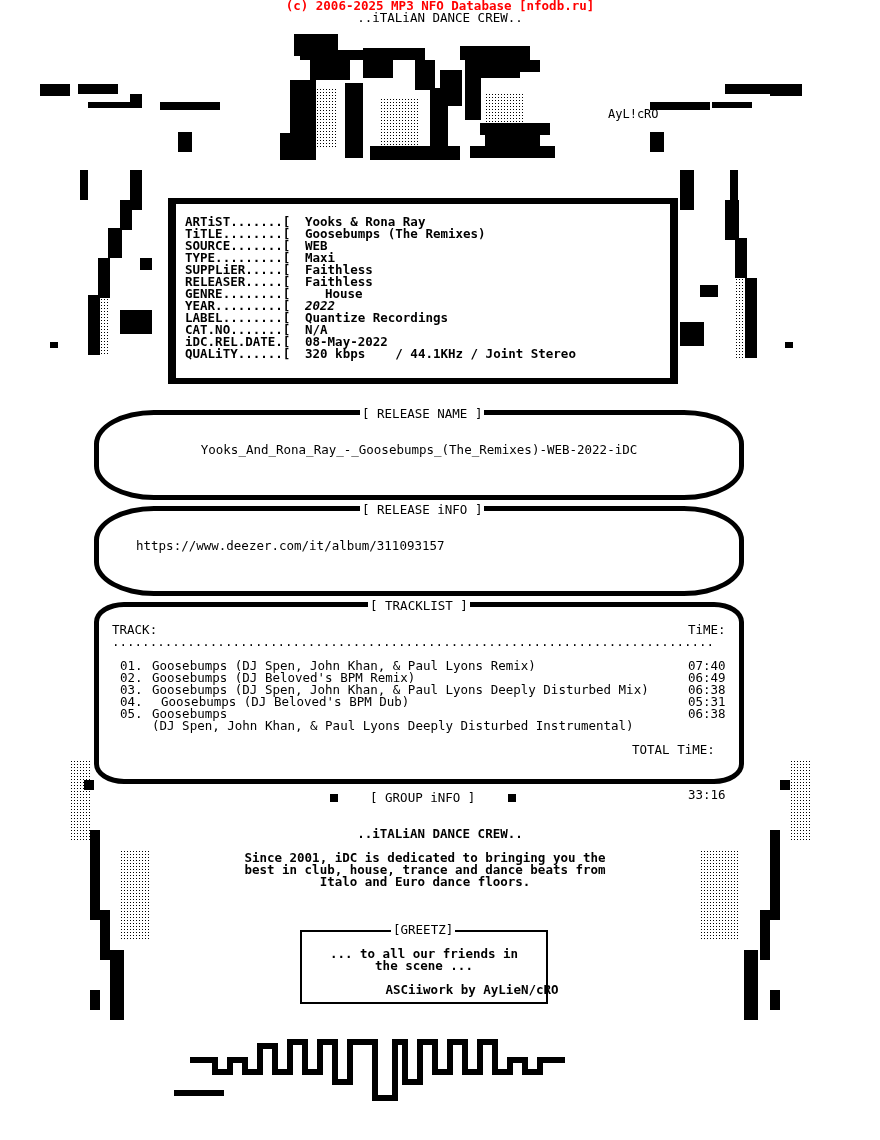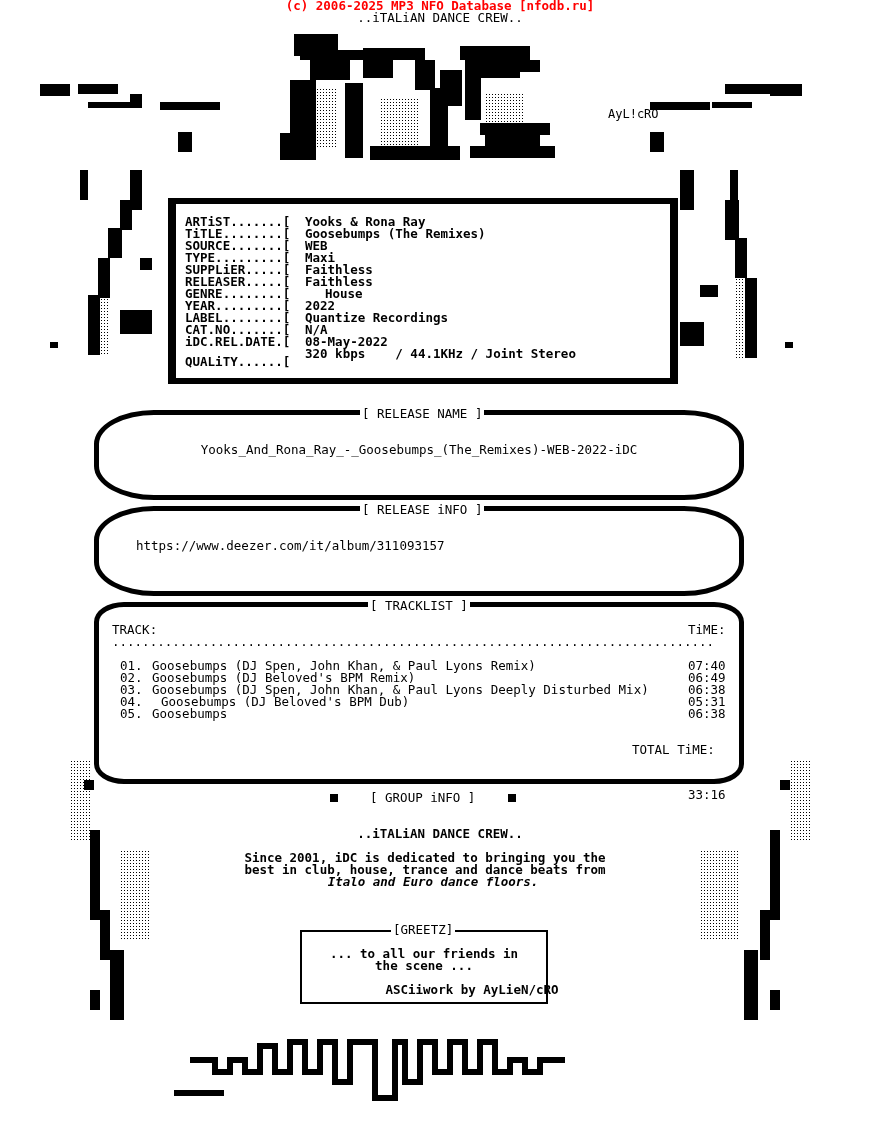--- a/index.html
+++ b/index.html
@@ -99,28 +99,28 @@
   <div class="txt bold" style="left:120px;top:24px;">WEB</div>
   <div class="txt bold" style="left:0;top:36px;">TYPE.........[</div>
   <div class="txt bold" style="left:120px;top:36px;">Maxi</div>
   <div class="txt bold" style="left:0;top:48px;">SUPPLiER.....[</div>
   <div class="txt bold" style="left:120px;top:48px;">Faithless</div>
   <div class="txt bold" style="left:0;top:60px;">RELEASER.....[</div>
   <div class="txt bold" style="left:120px;top:60px;">Faithless</div>
   <div class="txt bold" style="left:0;top:72px;">GENRE........[</div>
   <div class="txt bold" style="left:120px;top:72px;margin-left:20px;">House</div>
   <div class="txt bold" style="left:0;top:84px;">YEAR.........[</div>
-  <div class="txt bold" style="left:120px;top:84px;">2022</div>
+  <div class="txt bold" style="left:120px;top:84px;font-style:italic;">2022</div>
   <div class="txt bold" style="left:0;top:96px;">LABEL........[</div>
   <div class="txt bold" style="left:120px;top:96px;">Quantize Recordings</div>
   <div class="txt bold" style="left:0;top:108px;">CAT.NO.......[</div>
   <div class="txt bold" style="left:120px;top:108px;">N/A</div>
   <div class="txt bold" style="left:0;top:120px;">iDC.REL.DATE.[</div>
   <div class="txt bold" style="left:120px;top:120px;">08-May-2022</div>
-  <div class="txt bold" style="left:0;top:140px;">QUALiTY......[</div>
+  <div class="txt bold" style="left:0;top:132px;">QUALiTY......[</div>
   <div class="txt bold" style="left:120px;top:132px;">320 kbps    / 44.1KHz / Joint Stereo</div>
 </div>
 
 <div class="oval" style="left:94px;top:410px;width:640px;height:80px;"></div>
 <div class="sec-title" style="left:360px;top:408px;">[ RELEASE NAME ]</div>
 <div class="txt center" style="left:94px;top:444px;width:650px;">Yooks_And_Rona_Ray_-_Goosebumps_(The_Remixes)-WEB-2022-iDC</div>
 
 <div class="oval" style="left:94px;top:506px;width:640px;height:80px;"></div>
 <div class="sec-title" style="left:360px;top:504px;">[ RELEASE iNFO ]</div>
 <a class="txt" style="left:136px;top:540px;" href="#">https://www.deezer.com/it/album/311093157</a>
@@ -149,32 +149,33 @@
   </div>
   <div class="abs" style="left:0;top:36px;width:610px;height:12px;">
     <span class="txt" style="left:0;">04.</span>
     <span class="txt" style="left:41px;">Goosebumps (DJ Beloved's BPM Dub)</span>
     <span class="txt" style="left:568px;">05:31</span>
   </div>
   <div class="abs" style="left:0;top:48px;width:610px;height:24px;">
     <span class="txt" style="left:0;">05.</span>
     <span class="txt" style="left:32px;">Goosebumps</span>
     <span class="txt" style="left:568px;">06:38</span>
+    <span class="txt" style="left:32px;top:12px;">(DJ Spen, John Khan, &amp; Paul Lyons Deeply Disturbed Instrumental)</span>
   </div>
 </div>
 <div class="txt" style="left:592px;top:744px;margin-left:40px;">TOTAL TiME:</div>
 <div class="txt" style="left:688px;top:744px;margin-top:45px;">33:16</div>
 
 <div class="sec-title" style="left:368px;top:792px;">[ GROUP iNFO ]</div>
 <div class="blk" style="left:330px;top:794px;width:8px;height:8px;"></div>
 <div class="blk" style="left:508px;top:794px;width:8px;height:8px;"></div>
 <div class="txt center bold" style="left:0;top:828px;width:880px;">..iTALiAN DANCE CREW..</div>
 <div class="txt center bold" style="left:0;top:852px;width:850px;">Since 2001, iDC is dedicated to bringing you the</div>
 <div class="txt center bold" style="left:0;top:864px;width:850px;">best in club, house, trance and dance beats from</div>
-<div class="txt center bold" style="left:8px;top:876px;width:850px;font-style:italic;">Italo and Euro dance floors.</div>
+<div class="txt center bold" style="left:0;top:876px;width:850px;">Italo and Euro dance floors.</div>
 
 <div class="abs" style="left:300px;top:930px;width:246px;height:70px;border-left:2px solid #000;border-top:2px solid #000;border-bottom:2px solid #000;"></div>
 <div class="blk" style="left:546px;top:930px;width:2px;height:72px;"></div>
 <div class="sec-title" style="left:391px;top:924px;">[GREETZ]</div>
 <div class="txt center bold" style="left:300px;top:948px;width:248px;">... to all our friends in</div>
 <div class="txt center bold" style="left:300px;top:960px;width:248px;">the scene ...</div>
 <div class="txt center bold" style="left:300px;top:984px;width:248px;padding-left:48px;">ASCiiwork by AyLieN/cRO</div>
 
 <div class="abs" style="left:0;top:750px;width:880px;height:380px;">
   <div class="blk" style="left:84px;top:30px;width:10px;height:10px;"></div>

